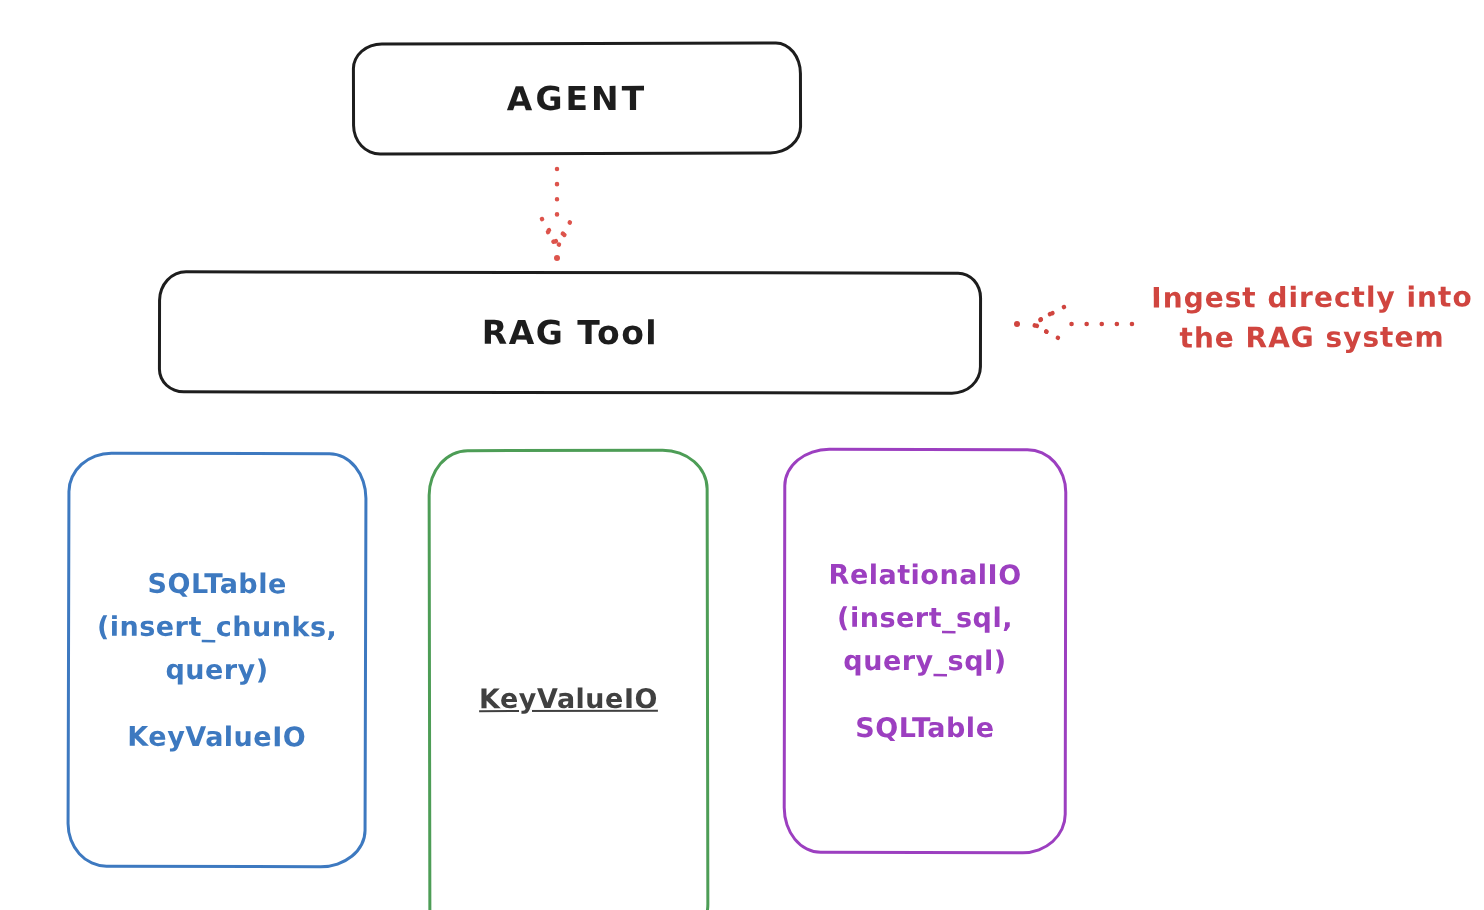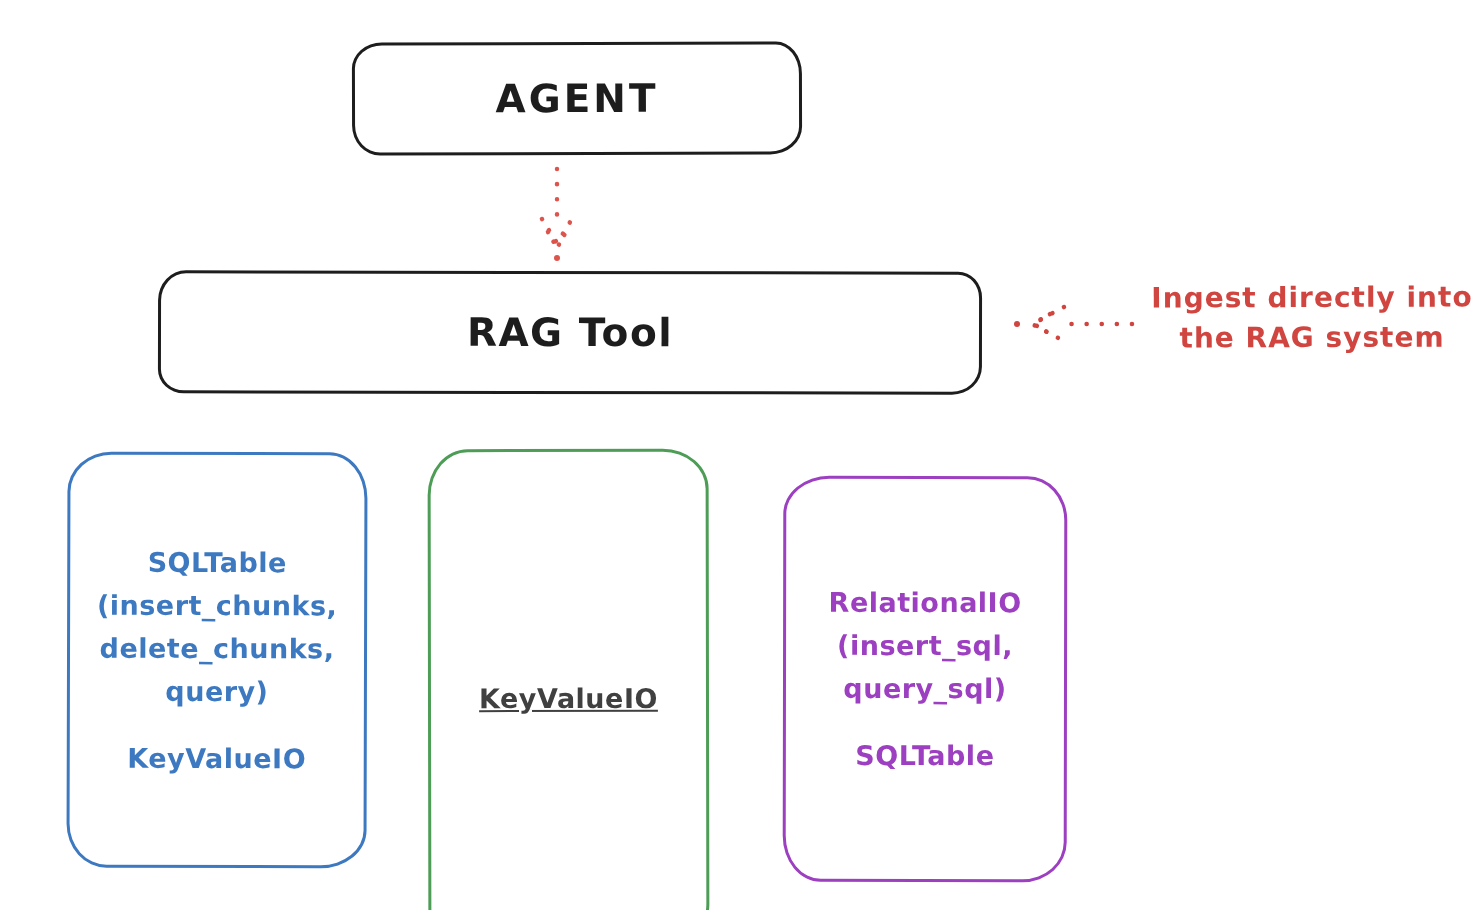--- a/index.html
+++ b/index.html
@@ -33,21 +33,21 @@
     transform: rotate(-0.15deg);
   }
   .rag-box {
     left: 158px; top: 271px;
     width: 824px; height: 123px;
     border-radius: 28px 24px 30px 26px / 30px 26px 28px 24px;
     transform: rotate(0.1deg);
   }
   .node-label {
     color: #1d1d1d;
-    font-size: 39px;
+    font-size: 33px;
     font-weight: 600;
     letter-spacing: 3px;
   }
   .rag-label { letter-spacing: 1.5px; }
 
   .io-box {
     border-width: 3.5px;
     border-style: solid;
     flex-direction: column;
     text-align: center;
@@ -73,21 +73,20 @@
     transform: rotate(-0.1deg);
     text-decoration: underline;
   }
   .relational-box {
     left: 783px; top: 448px;
     width: 284px; height: 406px;
     border-color: #9c3fc0;
     color: #9c3fc0;
     border-radius: 46px 40px 44px 38px / 38px 44px 40px 46px;
     transform: rotate(0.1deg);
-    margin-top: 28px;
   }
   .index-label {
     margin-top: 24px;
   }
   .arrow {
     position: absolute;
   }
   .arrow-down {
     left: 535px; top: 162px;
   }
@@ -135,21 +134,20 @@
   </svg>
 
   <div class="annotation">
     <div>Ingest directly into</div>
     <div>the RAG system</div>
   </div>
 
   <div class="sketch-box io-box vector-box">
     <div>SQLTable</div>
     <div>(insert_chunks,</div>
-    <div>delete_chunks,</div>
     <div>query)</div>
     <div class="index-label">KeyValueIO</div>
   </div>
 
   <div class="sketch-box io-box keyvalue-box">
     <div>KeyValueIO</div>
   </div>
 
   <div class="sketch-box io-box relational-box">
     <div>RelationalIO</div>

